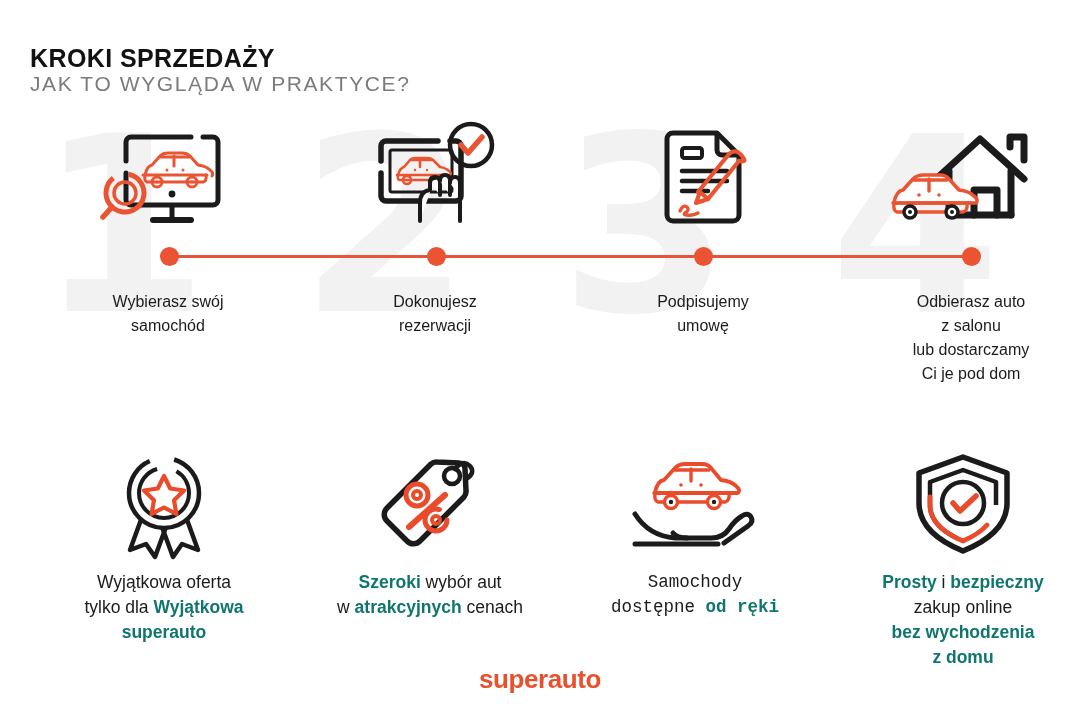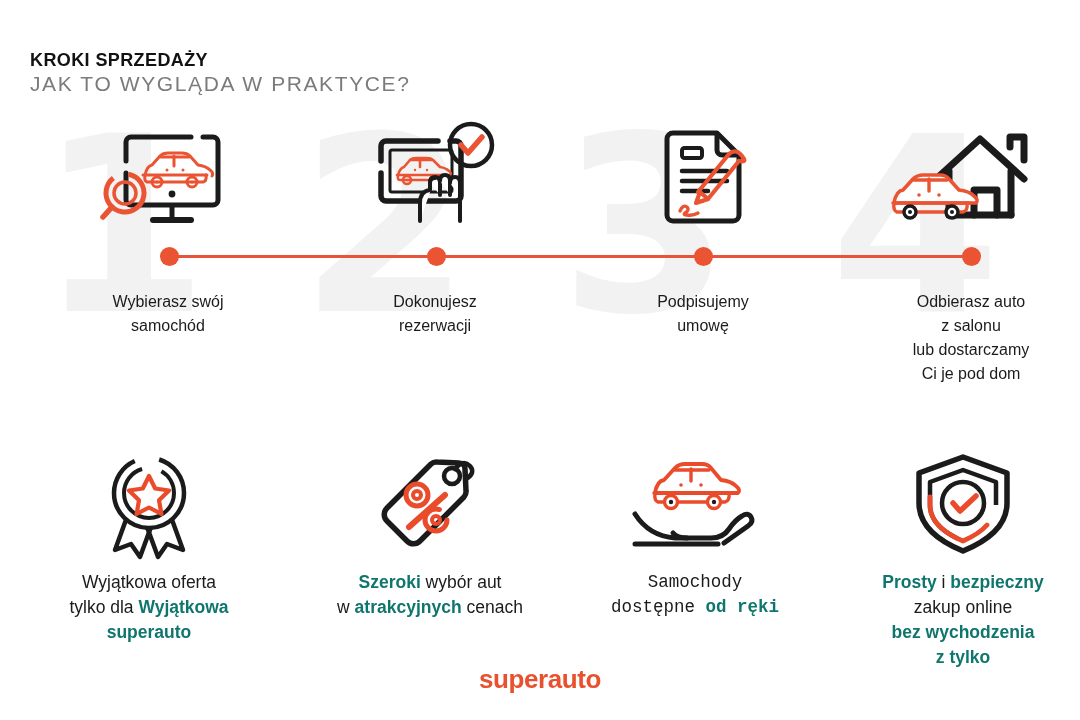--- a/index.html
+++ b/index.html
@@ -9,22 +9,22 @@
     font-family:"Liberation Sans","DejaVu Sans",sans-serif;
     color:#1b1b1b;
     overflow:hidden;
     position:relative;
   }
   .page{position:relative;width:1080px;height:720px;}
 
   
   .hdr{position:absolute;left:30px;}
   .hdr-main{
-    top:50px;
-    font-size:18px;font-weight:bold;letter-spacing:0.4px;color:#121212;
+    top:44px;
+    font-size:25px;font-weight:bold;letter-spacing:0.4px;color:#121212;
   }
   .hdr-sub{
     top:72px;
     font-size:21px;font-weight:400;letter-spacing:1.6px;color:#7b7b7b;
   }
   .hdr-benefits{
     top:394px;
     font-size:24px;font-weight:bold;letter-spacing:0.4px;color:#121212;
   }
 
@@ -70,21 +70,21 @@
   .step.s4{left:846px;}
 
   
   .benefits{position:absolute;left:0;top:446px;width:1080px;}
   .benefit{position:absolute;width:250px;text-align:center;}
   .benefit .icon-box{height:110px;display:flex;align-items:flex-end;justify-content:center;}
   .benefit .caption{
     margin-top:14px;
     font-size:17.5px;line-height:25px;color:#1b1b1b;
   }
-  .benefit.b1{left:24px;}
+  .benefit.b1{left:39px;}
   .benefit.b2{left:305px;}
   .benefit.b3{left:570px;font-family:Liberation Mono, monospace;}
   .benefit.b4{left:838px;}
   .hl{color:#0f766e;font-weight:bold;}
 
   
   .logo{
     position:absolute;left:0;top:664px;width:1080px;text-align:center;
     font-size:26px;font-weight:bold;letter-spacing:-0.4px;color:#e8502e;
   }
@@ -336,21 +336,21 @@
           <path d="M57 19 l33 12 v23 q0 22 -33 36 q-33 -14 -33 -36 v-23 z" fill="none" stroke="#1b1b1b" stroke-width="4.5" stroke-linejoin="round" stroke-dasharray="58 58 120 0"></path>
           <path d="M24 46 v8 q0 22 33 36 q16 -7 24 -16" fill="none" stroke="#ea4b2b" stroke-width="4.8" stroke-linecap="round"></path>
           <circle cx="57" cy="52" r="21" fill="#ffffff" stroke="#1b1b1b" stroke-width="4.5"></circle>
           <path d="M47 52 l7 8 l16 -15" fill="none" stroke="#ea4b2b" stroke-width="5.5" stroke-linecap="round" stroke-linejoin="round"></path>
         </svg>
       </div>
       <div class="caption">
         <span class="hl">Prosty</span><span> i </span><span class="hl">bezpieczny</span><br>
         <span>zakup online</span><br>
         <span class="hl">bez wychodzenia</span><br>
-        <span class="hl">z tylko</span>
+        <span class="hl">z domu</span>
       </div>
     </div>
 
   </div>
 
   <div class="logo">superauto</div>
 
 </div>
 
 </body></html>

